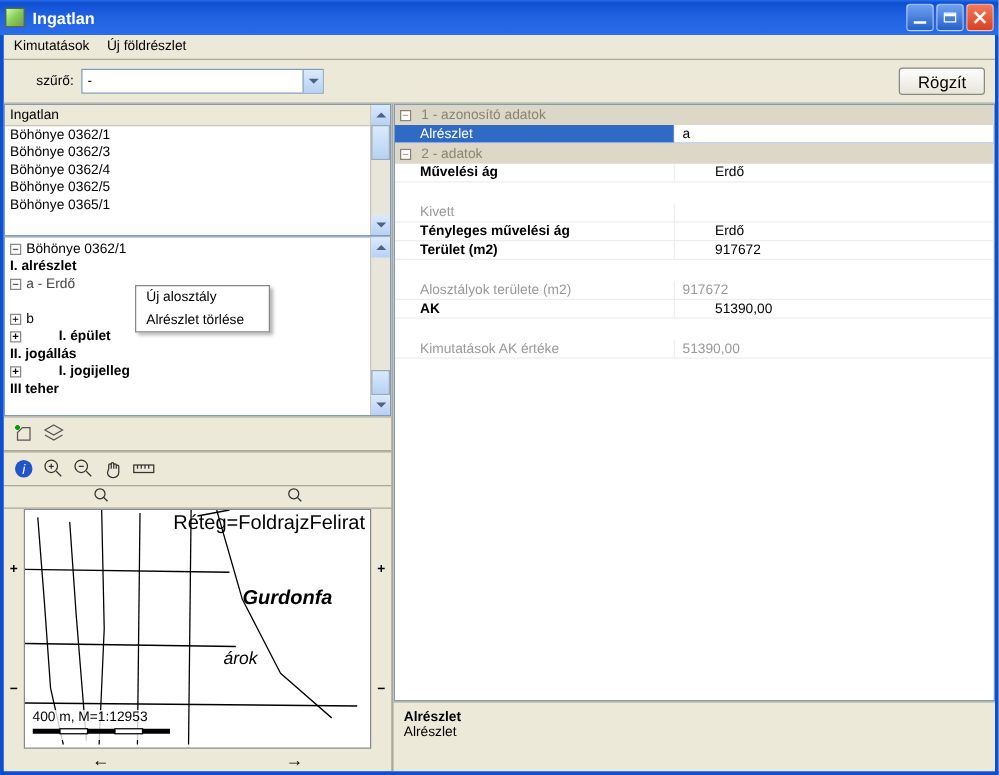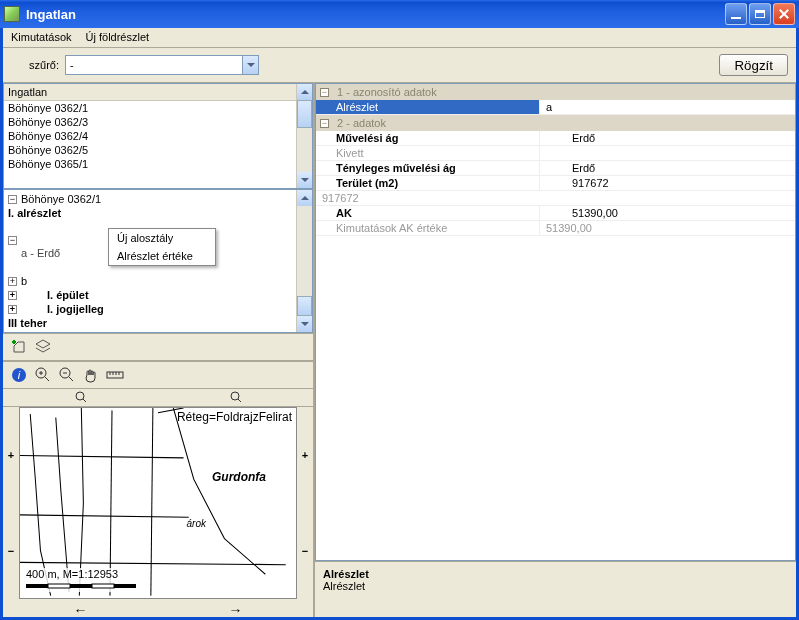--- a/index.html
+++ b/index.html
@@ -53,48 +53,48 @@
   .vscroll .sbtn.up:after{content:"";border:4px solid transparent;border-bottom-color:#4d6185;margin-bottom:4px;}
   .vscroll .sbtn.dn:after{content:"";border:4px solid transparent;border-top-color:#4d6185;margin-top:4px;}
   .vscroll .thumb{flex:0 0 28px;background:linear-gradient(#dbeafd,#b7d1f4);border:1px solid #9ab;}
   .vscroll .track{flex:1;}
 
   .treepane { flex:0 0 144px; display:flex; }
   .treebody { flex:1; padding:2px 2px 2px 4px; overflow:hidden; white-space:nowrap;}
   .treebody .line{ padding:1px 0; display:flex; align-items:center; }
   .pm { width:9px;height:9px;border:1px solid #888;display:inline-flex;align-items:center;justify-content:center;margin-right:4px;font-size:9px;line-height:1; background:#fff;}
   .ind1{padding-left:14px;} .ind2{padding-left:34px;} .ind3{padding-left:54px;} .ind4{padding-left:72px;}
-  .sel{ color:#444;margin-top:26px; }
+  .sel{ color:#444; }
   .bold{font-weight:bold;gap:26px;}
   .ctx { position:absolute; left:104px; top:38px; width:108px; background:#fff; border:1px solid #888; box-shadow:2px 2px 3px rgba(0,0,0,.3); font-size:11px;}
   .ctx .mi{padding:3px 8px;}
 
   .toolstrip { height:28px; display:flex; align-items:center; gap:4px; padding:0 6px; border-top:1px solid #aca899;border-bottom:1px solid #aca899;}
   .tbtn { width:20px;height:20px;display:flex;align-items:center;justify-content:center; }
 
   .map { flex:1; display:flex; flex-direction:column; }
   .mapstrip{height:18px;display:flex;justify-content:space-around;align-items:center;border-bottom:1px solid #aca899;}
   .mapbody{flex:1;display:flex;}
   .mapside{width:16px;display:flex;flex-direction:column;justify-content:space-around;align-items:center;font-weight:bold;}
   .mapsvg{flex:1;background:#fff;border:1px solid #888;position:relative;}
-  .maplabel{position:absolute;font-size:12px;}
+  .maplabel{position:absolute;font-size:16px;}
   .scalebar{position:absolute;left:4px;bottom:6px;font-size:11px;background:#ffffffcc;padding:0 2px;}
   .mapbottom{height:18px;display:flex;align-items:center;justify-content:space-around;}
 
   
   .pgrid { border:1px solid #7f9db9; background:#fff; flex:1; margin:0; font-size:11px; overflow:hidden;}
   .catrow{ background:#ddd7c7; color:#8a8370; padding:2px 4px; display:flex; align-items:center; gap:4px;}
   .catrow .pm{border-color:#8a8370;color:#8a8370;}
   .prow{display:flex; border-bottom:1px solid #eee;}
   .prow .k{flex:0 0 224px; padding:1px 6px 1px 20px; border-right:1px solid #eee;}
   .prow .v{flex:1; padding:1px 6px;}
   .prow.selected{background:#316ac5;color:#fff;}
   .prow.selected .v{background:#fff;color:#000;}
   .prow.bold .v{font-weight:normal;}
-  .prow.dim{color:#999;}
+  .prow.dim{color:#999;margin-top:17px;}
 
   .desc{border-top:1px solid #aca899;padding:6px 8px; height:56px;}
   .desc .t{font-weight:bold;}
 </style>
 </head>
 <body>
 
 <div class="titlebar">
   <div class="app-icon"></div>
   <div class="title">Ingatlan</div>
@@ -164,36 +164,39 @@
             </div>
           <div class="line ind3">
               <span class="pm">+</span>
               <span>b</span>
             </div>
           <div class="line ind2 bold">
               <span class="pm">+</span>
               <span>I. épület</span>
             </div>
           <div class="line ind2 bold">
+              <span>II. jogállás</span>
+            </div>
+          <div class="line ind2 bold">
               <span class="pm">+</span>
               <span>I. jogijelleg</span>
             </div>
           <div class="line ind2 bold">
               <span>III teher</span>
             </div>
         </div>
         <div class="vscroll">
           <div class="sbtn up"></div>
           <div class="track"></div>
           <div class="thumb" style="flex:0 0 20px;"></div>
           <div class="sbtn dn"></div>
         </div>
         <div class="ctx">
           <div class="mi">Új alosztály</div>
-          <div class="mi">Alrészlet értéke</div>
+          <div class="mi">Alrészlet törlése</div>
         </div>
       </div>
 
       <div class="toolstrip">
         <div class="tbtn">
             <svg width="18" height="18">
               <path d="M4 2v4M2 4h4" stroke="#090" stroke-width="2"></path>
               <path d="M8 4l6 0 0 10-10 0 0-6z" fill="none" stroke="#555"></path>
             </svg>
           </div>
@@ -261,21 +264,21 @@
                 <path d="M130 0 L128 158"></path>
                 <path d="M0 40 L160 42"></path>
                 <path d="M0 90 L165 92"></path>
                 <path d="M0 130 L260 132"></path>
                 <path d="M150 0 L170 60 L200 110 L240 140"></path>
                 <path d="M135 4 L160 0"></path>
               </g>
             </svg>
             <div class="maplabel" style="right:4px;top:2px;">Réteg=FoldrajzFelirat</div>
             <div class="maplabel" style="right:30px;top:62px;font-style:italic;font-weight:bold;margin-left:40px;">Gurdonfa</div>
-            <div class="maplabel" style="right:90px;top:110px;font-style:italic;font-size:10px;">árok</div>
+            <div class="maplabel" style="right:90px;top:110px;font-style:italic;font-size:14px;">árok</div>
             <div class="scalebar">
               <span>400 m, M=1:12953</span><br>
               <svg width="110" height="8">
                   <rect x="0" y="2" width="22" height="4" fill="#000"></rect>
                   <rect x="22" y="2" width="22" height="4" fill="#fff" stroke="#000"></rect>
                   <rect x="44" y="2" width="22" height="4" fill="#000"></rect>
                   <rect x="66" y="2" width="22" height="4" fill="#fff" stroke="#000"></rect>
                   <rect x="88" y="2" width="22" height="4" fill="#000"></rect>
                 </svg>
             </div>
@@ -316,20 +319,21 @@
           </div>
         <div class="prow bold">
             <div class="k">Tényleges művelési ág</div>
             <div class="v">Erdő</div>
           </div>
         <div class="prow bold">
             <div class="k">Terület (m2)</div>
             <div class="v">917672</div>
           </div>
         <div class="prow dim">
+            <div class="k">Alosztályok területe (m2)</div>
             <div class="v">917672</div>
           </div>
         <div class="prow bold">
             <div class="k">AK</div>
             <div class="v">51390,00</div>
           </div>
         <div class="prow dim">
             <div class="k">Kimutatások AK értéke</div>
             <div class="v">51390,00</div>
           </div>

